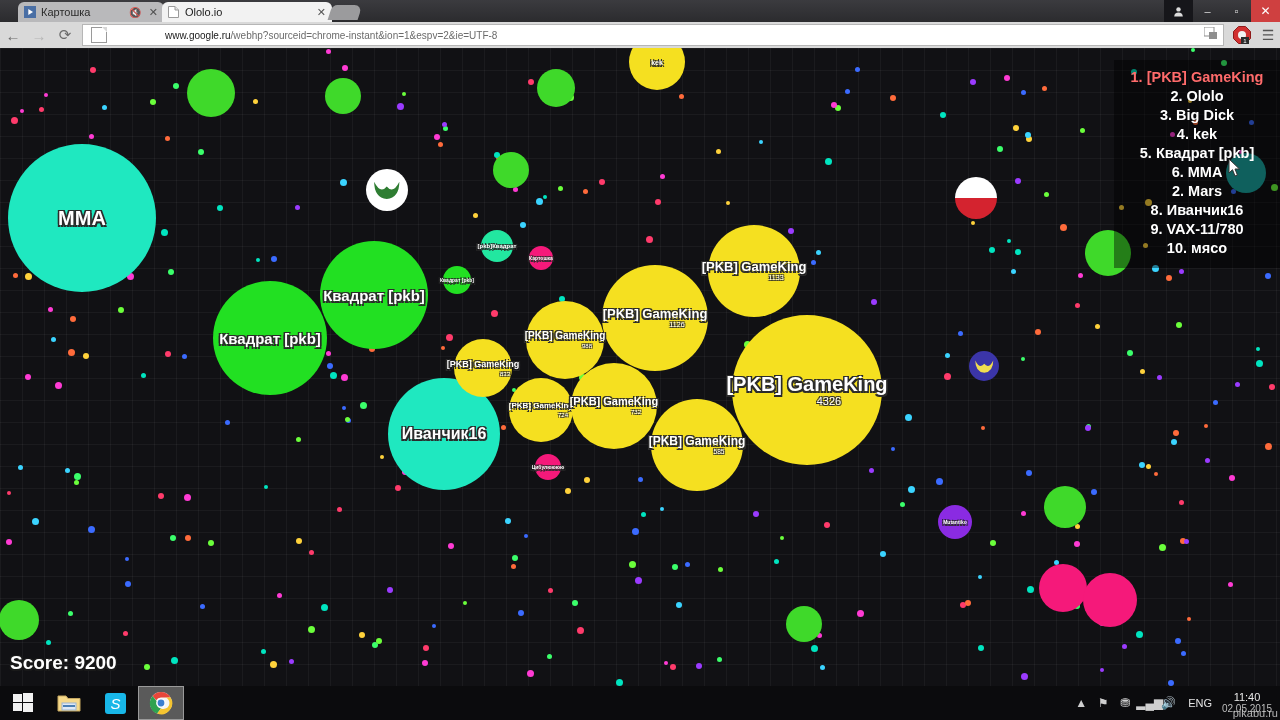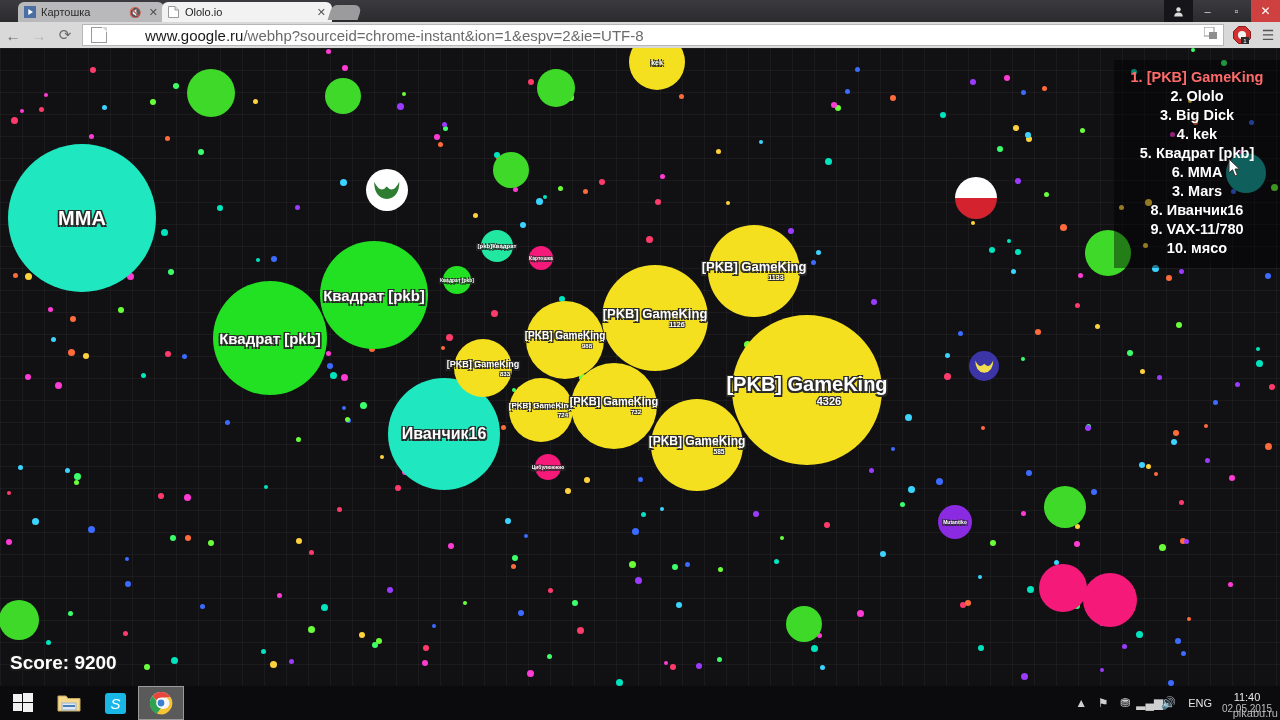--- a/index.html
+++ b/index.html
@@ -28,38 +28,38 @@
   .toolbar{position:absolute;left:0;top:22px;width:1280px;height:26px;background:#d9d9d9;
            display:flex;align-items:center;border-bottom:1px solid #a9a9a9;}
   .navbtn{width:26px;height:26px;display:flex;align-items:center;justify-content:center;
           font-size:15px;color:#6a6a6a;}
   .navbtn.dim{color:#b5b5b5;}
   .omnibox{position:relative;flex:1 1 auto;height:20px;margin:0 4px;background:#fff;
            border:1px solid #b6b6b6;display:flex;align-items:center;}
   .pageicon{width:14px;height:14px;margin:0 6px 0 8px;border:1px solid #9a9a9a;background:#fff;position:relative;}
   .pageicon:after{content:"";position:absolute;right:-1px;top:-1px;border-width:0 5px 5px 0;
                   border-style:solid;border-color:#fff #d6d6d6;}
-  .urltext{font-size:15px;color:#6b6b6b;white-space:nowrap;margin-left:32px;}
+  .urltext{font-size:10px;color:#6b6b6b;white-space:nowrap;margin-left:52px;}
   .urltext b{color:#1a1a1a;font-weight:normal;}
   .omni-right{position:absolute;right:4px;top:2px;width:15px;height:15px;color:#7a7a7a;font-size:11px;}
   .ext-ab{width:22px;height:22px;margin:0 3px;display:flex;align-items:center;justify-content:center;}
   .menubtn{width:24px;height:26px;display:flex;align-items:center;justify-content:center;font-size:14px;color:#555;}
 
   
   .game{position:absolute;left:0;top:48px;width:1280px;height:638px;background:#111114;overflow:hidden;}
   .grid{position:absolute;inset:0;
         background-image:linear-gradient(to right,rgba(255,255,255,.045) 1px,transparent 1px),
                          linear-gradient(to bottom,rgba(255,255,255,.045) 1px,transparent 1px);
         background-size:22px 22px;}
   .cell{position:absolute;border-radius:50%;display:flex;flex-direction:column;
         align-items:center;justify-content:center;box-sizing:border-box;}
   .cname{color:#fff;font-weight:bold;line-height:1;
          text-shadow:-1.5px -1.5px 0 #2b2b2b,1.5px -1.5px 0 #2b2b2b,-1.5px 1.5px 0 #2b2b2b,1.5px 1.5px 0 #2b2b2b;
          white-space:nowrap;}
-  .cmass{color:#fff;font-weight:bold;line-height:1;margin-top:2px;
+  .cmass{color:#fff;font-weight:normal;line-height:1;margin-top:2px;
          text-shadow:-1px -1px 0 #2b2b2b,1px -1px 0 #2b2b2b,-1px 1px 0 #2b2b2b,1px 1px 0 #2b2b2b;margin-left:44px;}
   .pellet{position:absolute;border-radius:50%;}
   .virus{position:absolute;border-radius:50%;background:#ffffff;display:flex;
          align-items:center;justify-content:center;overflow:hidden;}
   .flagcell{position:absolute;border-radius:50%;overflow:hidden;display:flex;
             align-items:center;justify-content:center;}
 
   
   .lb{position:absolute;right:0;top:12px;width:166px;background:rgba(0,0,0,.42);
       padding:8px 6px 10px;box-sizing:border-box;text-align:center;}
@@ -575,21 +575,21 @@
       </div>
 
     <div class="lb">
       <div id="lb-rows">
           <div class="lb-row me">1. [PKB] GameKing</div>
           <div class="lb-row">2. Ololo</div>
           <div class="lb-row">3. Big Dick</div>
           <div class="lb-row">4. kek</div>
           <div class="lb-row">5. Квадрат [pkb]</div>
           <div class="lb-row">6. MMA</div>
-          <div class="lb-row">3. Mars</div>
+          <div class="lb-row">2. Mars</div>
           <div class="lb-row">8. Иванчик16</div>
           <div class="lb-row">9. VAX-11/780</div>
           <div class="lb-row">10. мясо</div>
         </div>
     </div>
 
     <div class="score">Score: 9200</div>
 
     <div class="cursor" style="left:1228px;top:110px;">
       <svg width="14" height="20" viewBox="0 0 14 20">

